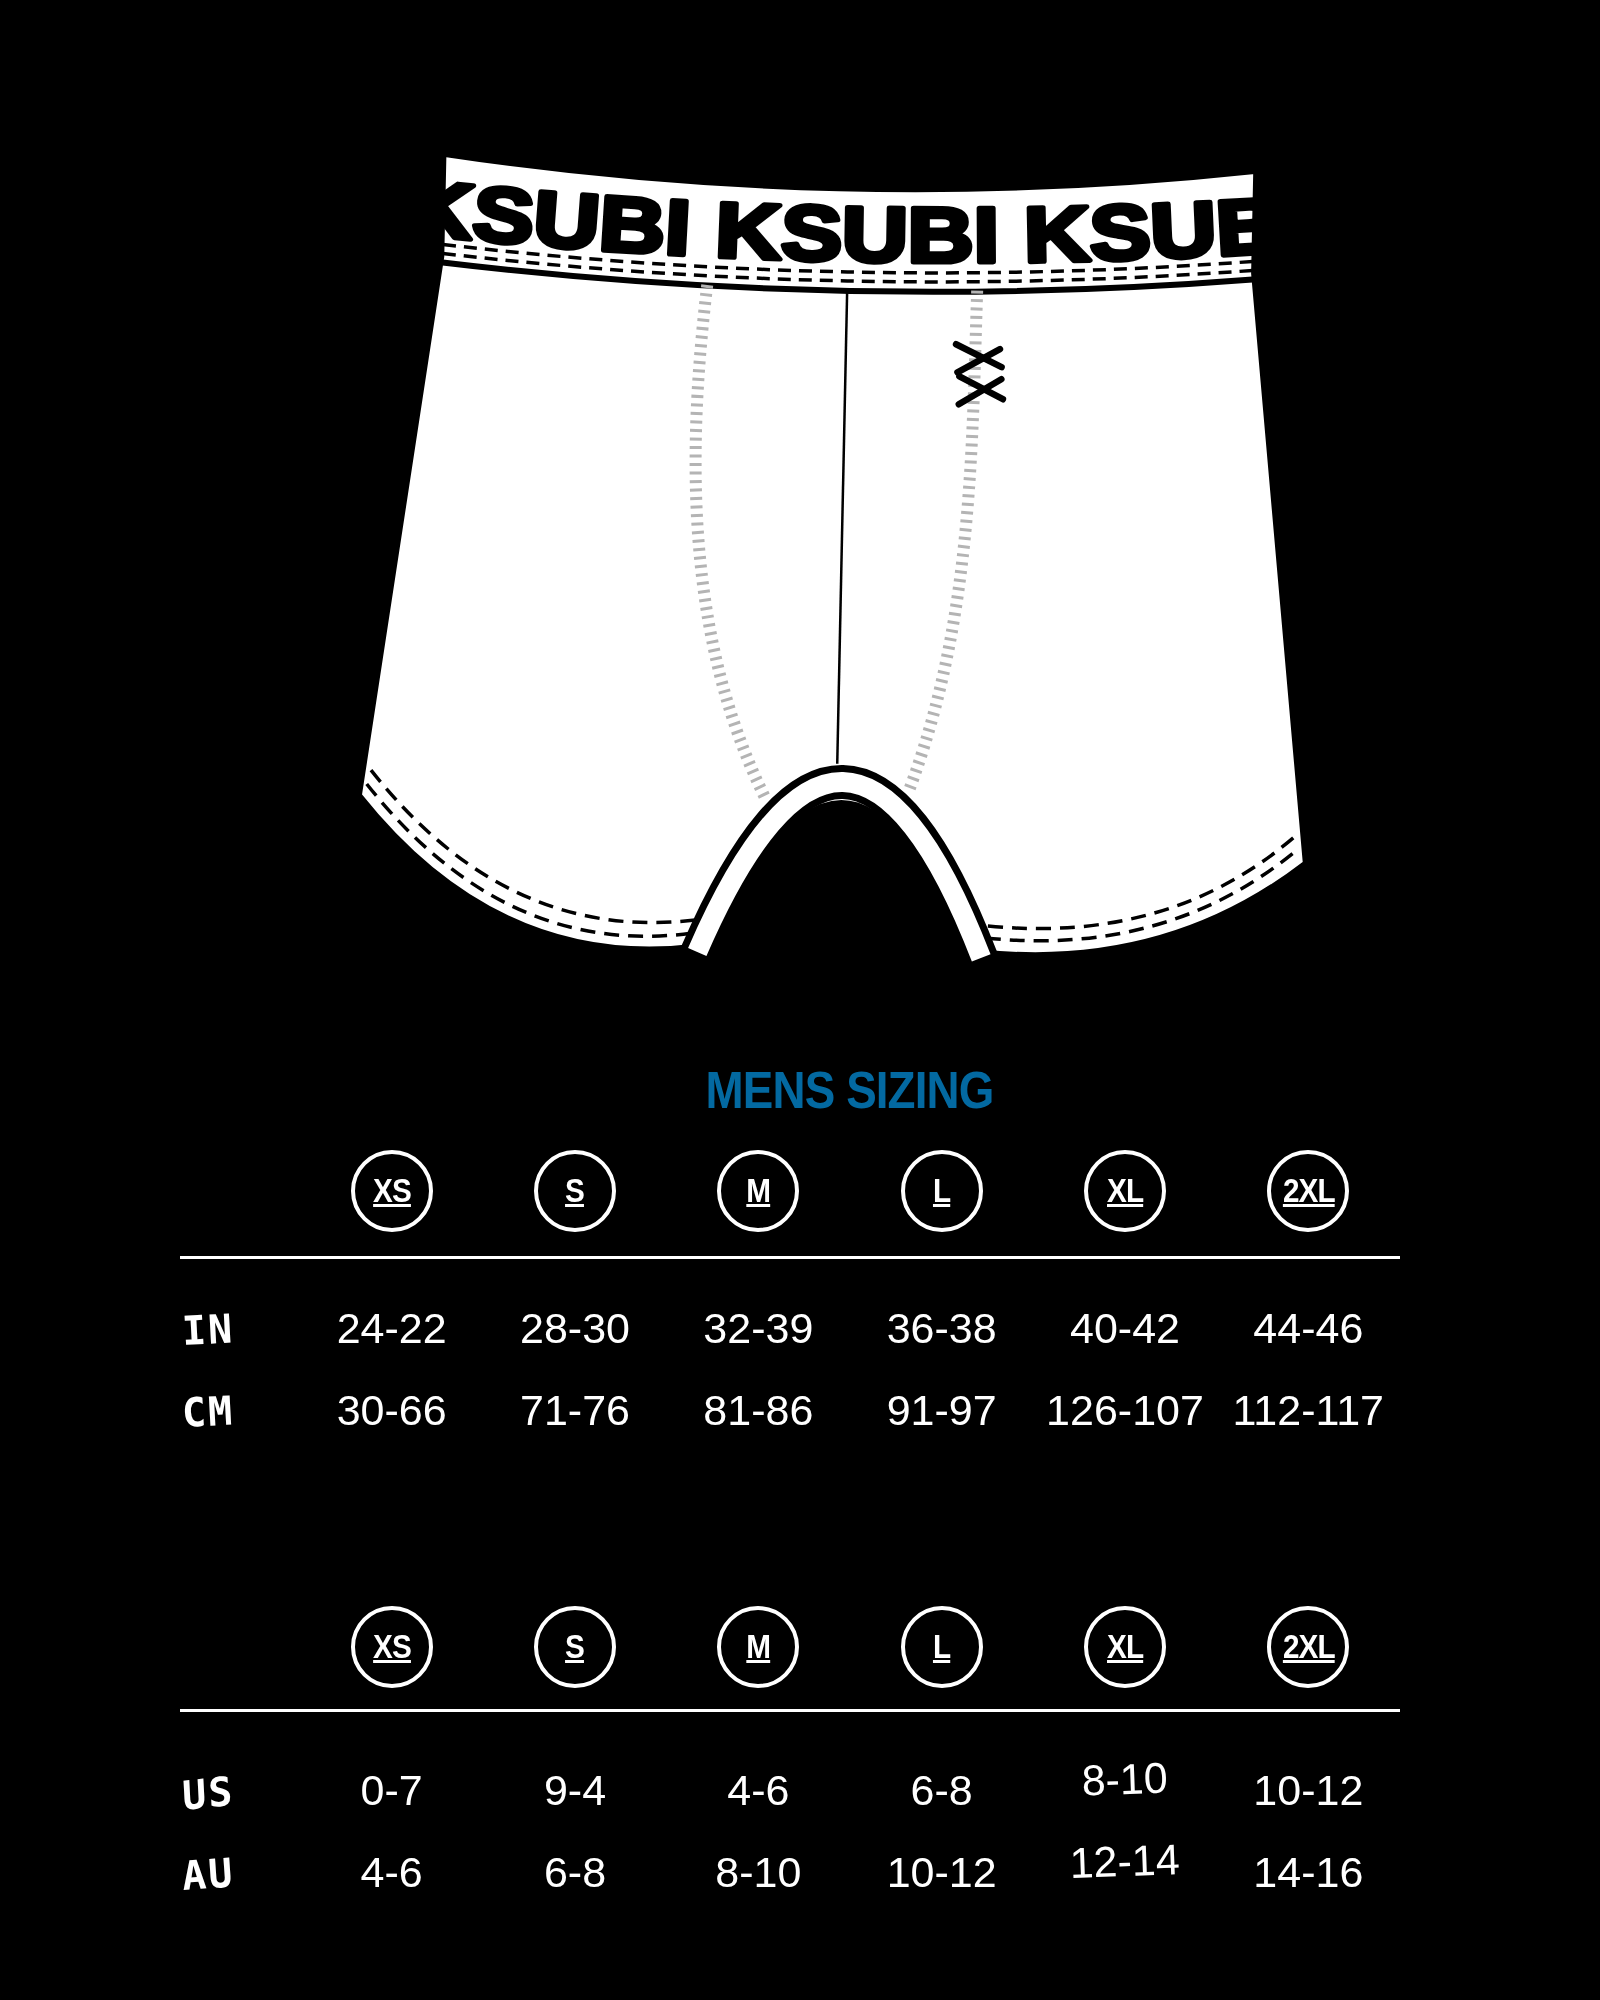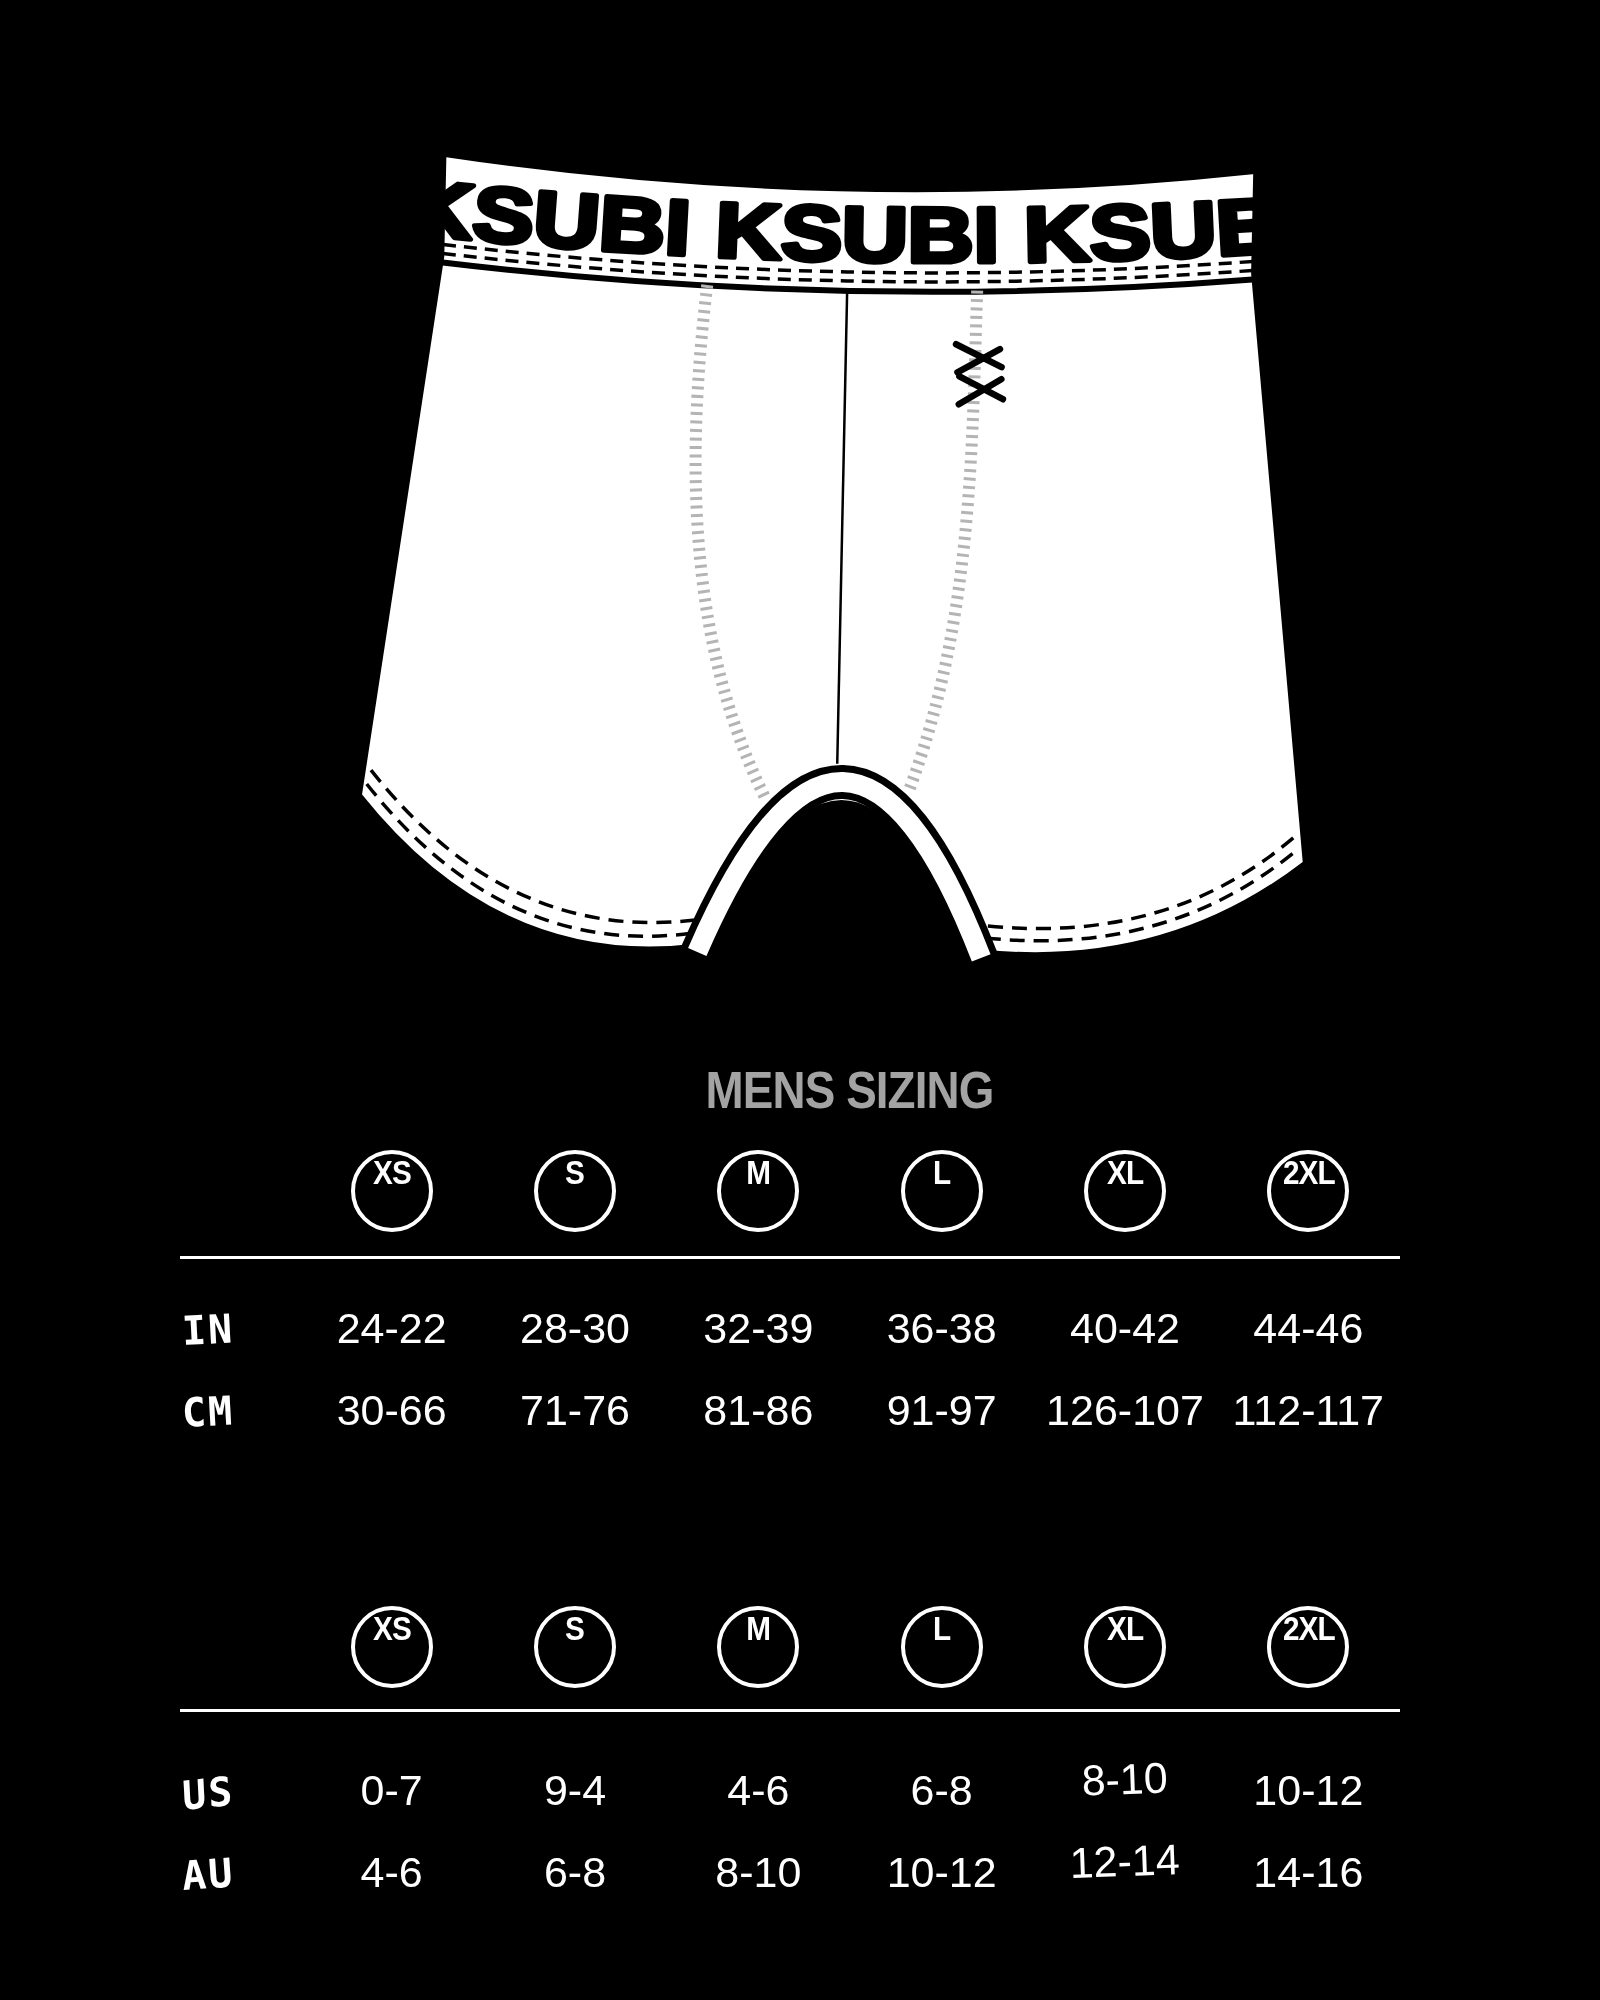--- a/index.html
+++ b/index.html
@@ -28,21 +28,21 @@
 
   
   .section-title {
     position: absolute;
     left: 300px;
     width: 1100px;
     text-align: center;
     font-weight: bold;
     font-size: 52px;
     line-height: 56px;
-    color: #a3a3a3;
+    color: #0369a1;
     white-space: nowrap;
   }
   .section-title .squeeze {
     display: inline-block;
     transform: scaleX(0.88);
     transform-origin: center;
     letter-spacing: -1px;
   }
 
   .circles-row {
@@ -53,22 +53,23 @@
     grid-template-columns: repeat(6, 1fr);
     justify-items: center;
   }
   .size-circle {
     width: 82px;
     height: 82px;
     border: 4px solid #fff;
     border-radius: 50%;
     box-sizing: border-box;
     display: flex;
-    align-items: flex-start;
+    align-items: center;
     justify-content: center;
+    text-decoration: underline;
   }
   .size-circle span {
     font-weight: bold;
     font-size: 33px;
     letter-spacing: -1px;
     display: inline-block;
     transform: scaleX(0.9);
     color: #fff;
   }
 

